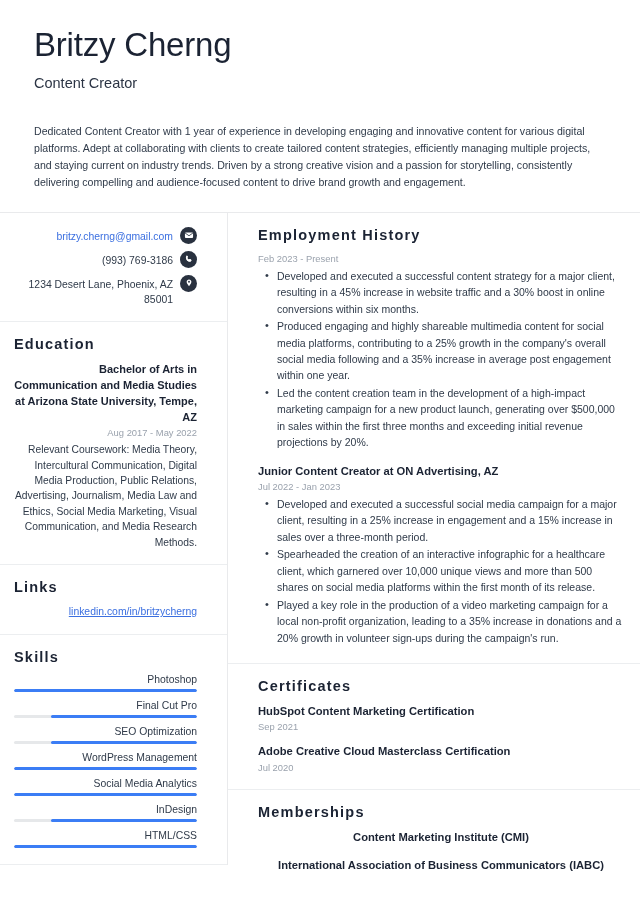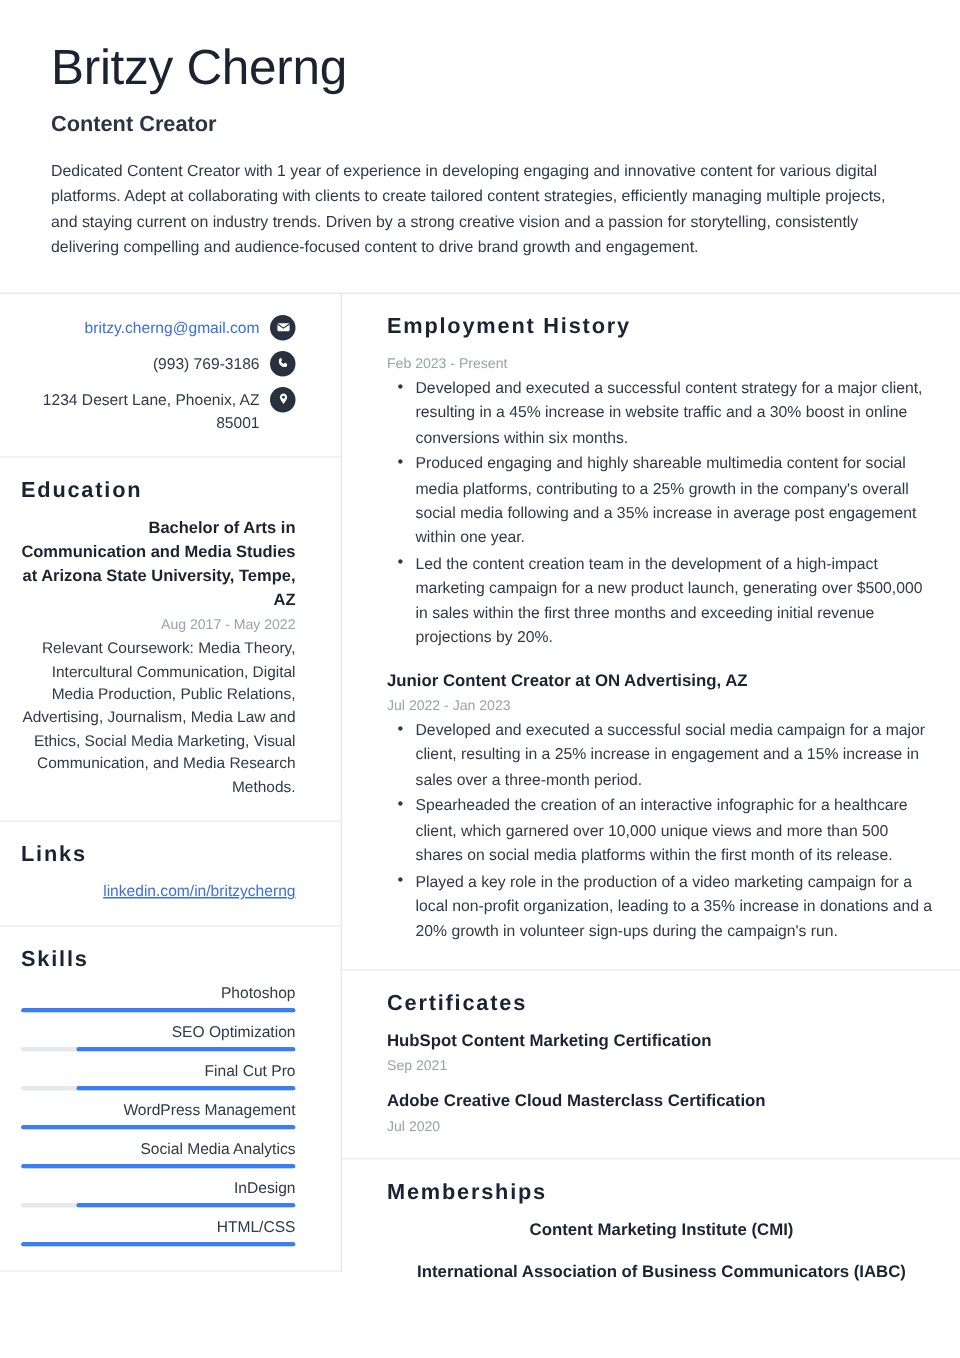--- a/index.html
+++ b/index.html
@@ -29,23 +29,23 @@
   .full-name {
     font-size: 33px;
     font-weight: 400;
     letter-spacing: -0.2px;
     color: #1b2333;
     line-height: 1.15;
     margin-bottom: 11px;
   }
   .job-title {
     font-size: 14.5px;
-    font-weight: 700;
+    font-weight: 400;
     color: #2b3444;
-    margin-bottom: 15px;
+    margin-bottom: 32px;
   }
   .summary {
     font-size: 10.6px;
     line-height: 1.62;
     color: #2f3a49;
     text-align: left;
   }
 
   
   .body-cols {
@@ -306,28 +306,28 @@
         <div class="side-heading">Skills</div>
 
         <div class="skill">
           <div class="skill-name">Photoshop</div>
           <div class="skill-track">
             <div class="skill-fill" style="width: 100%;"></div>
           </div>
         </div>
 
         <div class="skill">
+          <div class="skill-name">Final Cut Pro</div>
+          <div class="skill-track">
+            <div class="skill-fill" style="width: 80%;"></div>
+          </div>
+        </div>
+
+        <div class="skill">
           <div class="skill-name">SEO Optimization</div>
-          <div class="skill-track">
-            <div class="skill-fill" style="width: 80%;"></div>
-          </div>
-        </div>
-
-        <div class="skill">
-          <div class="skill-name">Final Cut Pro</div>
           <div class="skill-track">
             <div class="skill-fill" style="width: 80%;"></div>
           </div>
         </div>
 
         <div class="skill">
           <div class="skill-name">WordPress Management</div>
           <div class="skill-track">
             <div class="skill-fill" style="width: 100%;"></div>
           </div>

